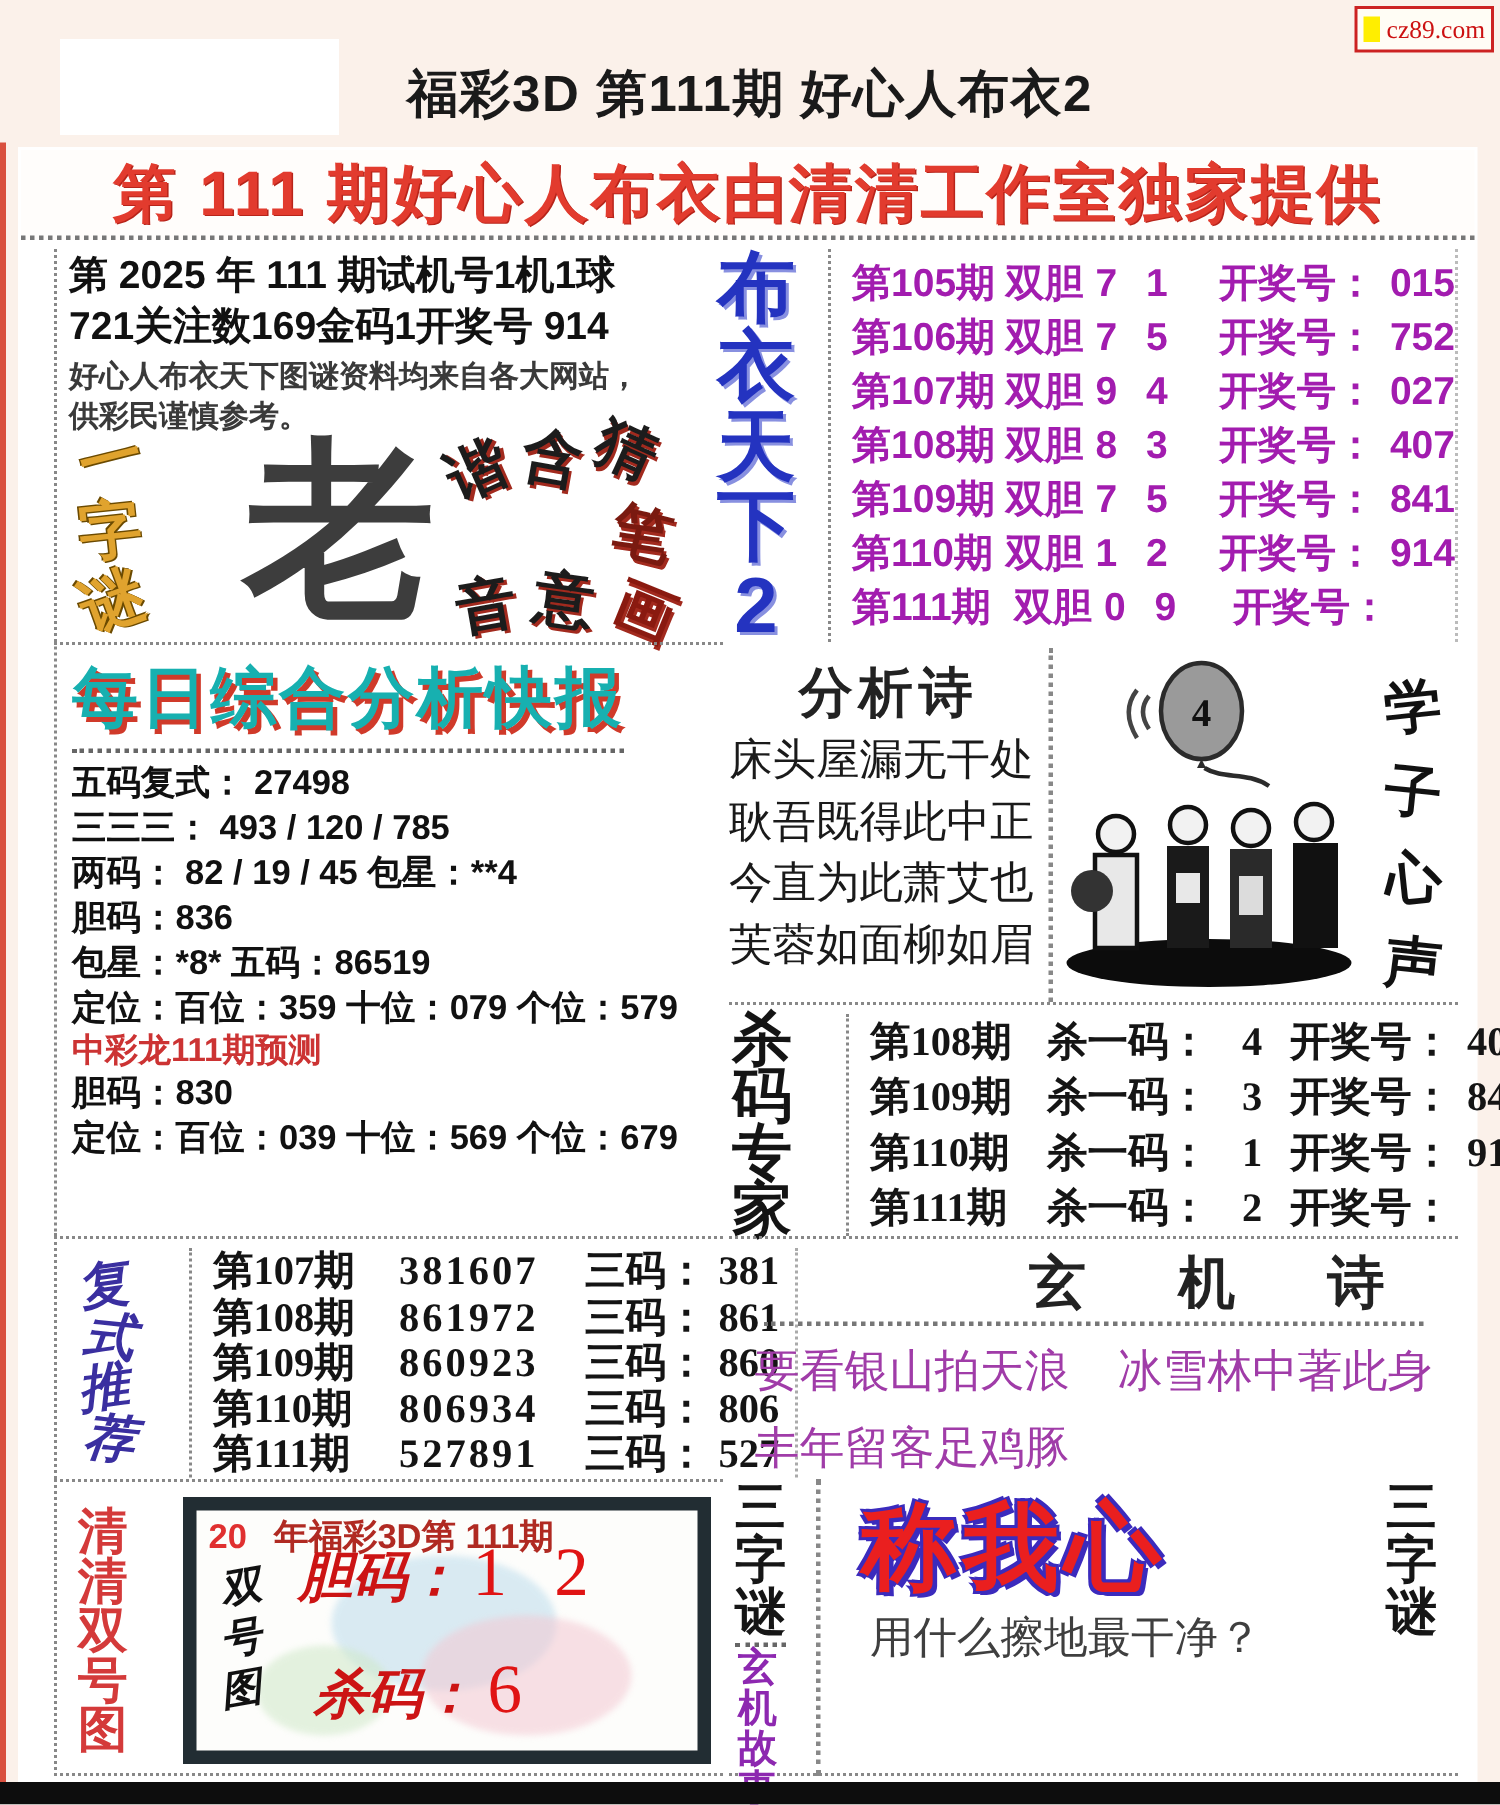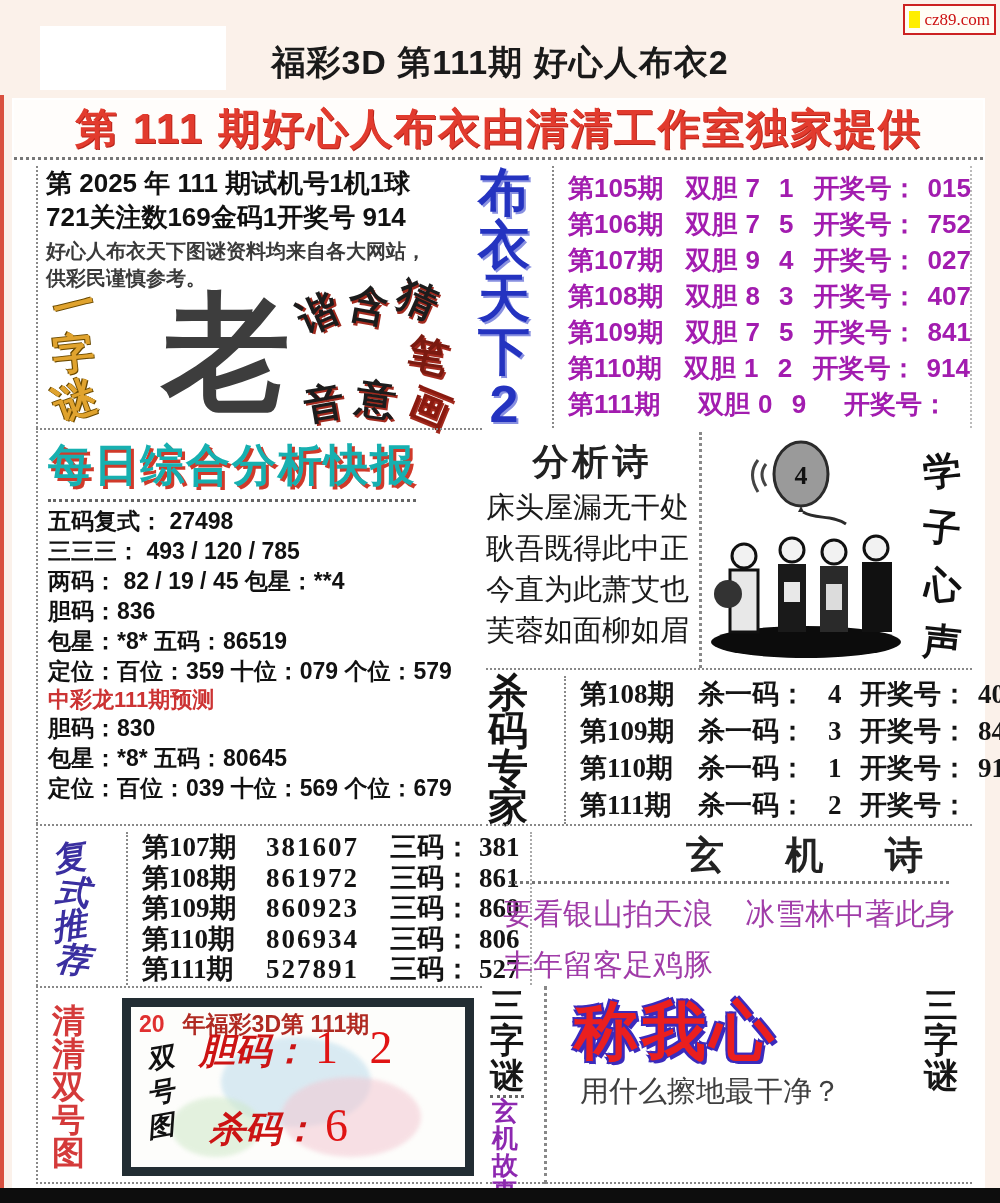--- a/index.html
+++ b/index.html
@@ -64,21 +64,21 @@
   .series-col { position:absolute; left:462px; top:166px; width:84px; height:262px;
     display:flex; flex-direction:column; align-items:center; justify-content:flex-start; }
   .series-col span { font-size:52px; font-weight:900; color:#2433c0; line-height:53px;
     text-shadow:2px 2px 0 #8890e0; }
 
   .secA-right { position:absolute; left:552px; top:166px; width:420px; height:262px;
     border-left:2px dotted #888; border-right:2px dotted #bbb; padding:4px 0 0 14px; }
   .sd-row { display:flex; align-items:baseline; font-weight:bold; color:#a21caf;
     font-size:26px; line-height:36px; white-space:nowrap; }
   .sd-row .period { width:108px; }
-  .sd-row .danlab { margin-left:22px; }
+  .sd-row .danlab { margin-left:0; }
   .sd-row .dan { margin-left:8px; letter-spacing:6px; width:72px; }
   .sd-row .drawlab { margin-left:14px; }
   .sd-row .draw { margin-left:10px; }
 
   
   .secB-left { position:absolute; left:36px; top:428px; width:446px; height:396px;
     border-left:2px dotted #888; border-top:2px dotted #888; padding:6px 0 0 10px; }
   .daily-title { display:inline-block; font-size:44px; font-weight:bold; color:#17b0b0;
     text-shadow:3px 3px 0 #d03a2a; letter-spacing:2px; border-bottom:3px dotted #666;
     padding-bottom:4px; margin-bottom:4px; white-space:nowrap; }
@@ -283,21 +283,20 @@
   <div class="secB-left">
     <div class="daily-title">每日综合分析快报</div>
     <div class="blk-line">五码复式：  27498</div>
     <div class="blk-line">三三三：  493 / 120 / 785</div>
     <div class="blk-line">两码：  82 / 19 / 45 包星：**4</div>
     <div class="blk-line">胆码：836</div>
     <div class="blk-line">包星：*8* 五码：86519</div>
     <div class="blk-line">定位：百位：359 十位：079 个位：579</div>
     <div class="blk-header">中彩龙111期预测</div>
     <div class="blk-line">胆码：830</div>
-    <div class="blk-line">包星：*8* 五码：80645</div>
     <div class="blk-line">定位：百位：039 十位：569 个位：679</div>
   </div>
 
   <div class="poem-box">
     <div class="poem-title">分析诗</div>
     <div class="poem-line">床头屋漏无干处</div>
     <div class="poem-line">耿吾既得此中正</div>
     <div class="poem-line">今直为此萧艾也</div>
     <div class="poem-line">芙蓉如面柳如眉</div>
   </div>

